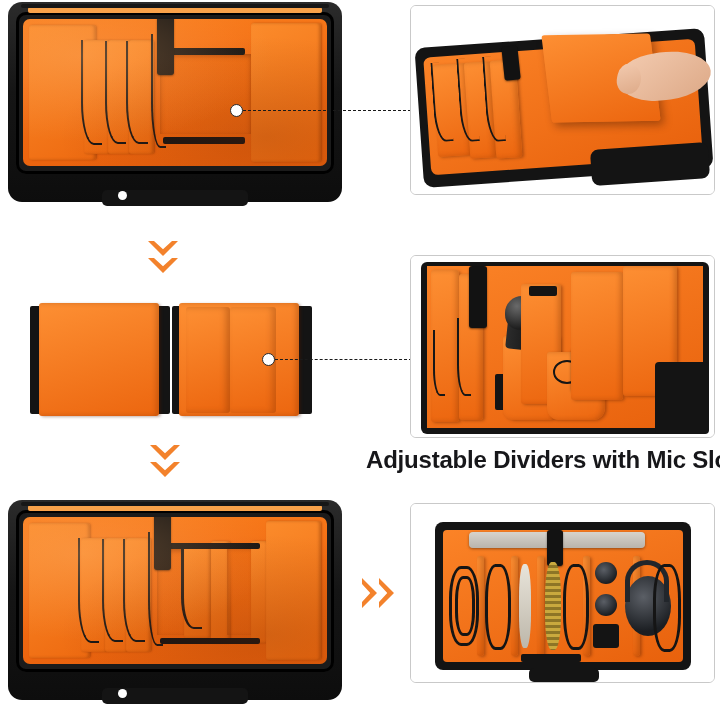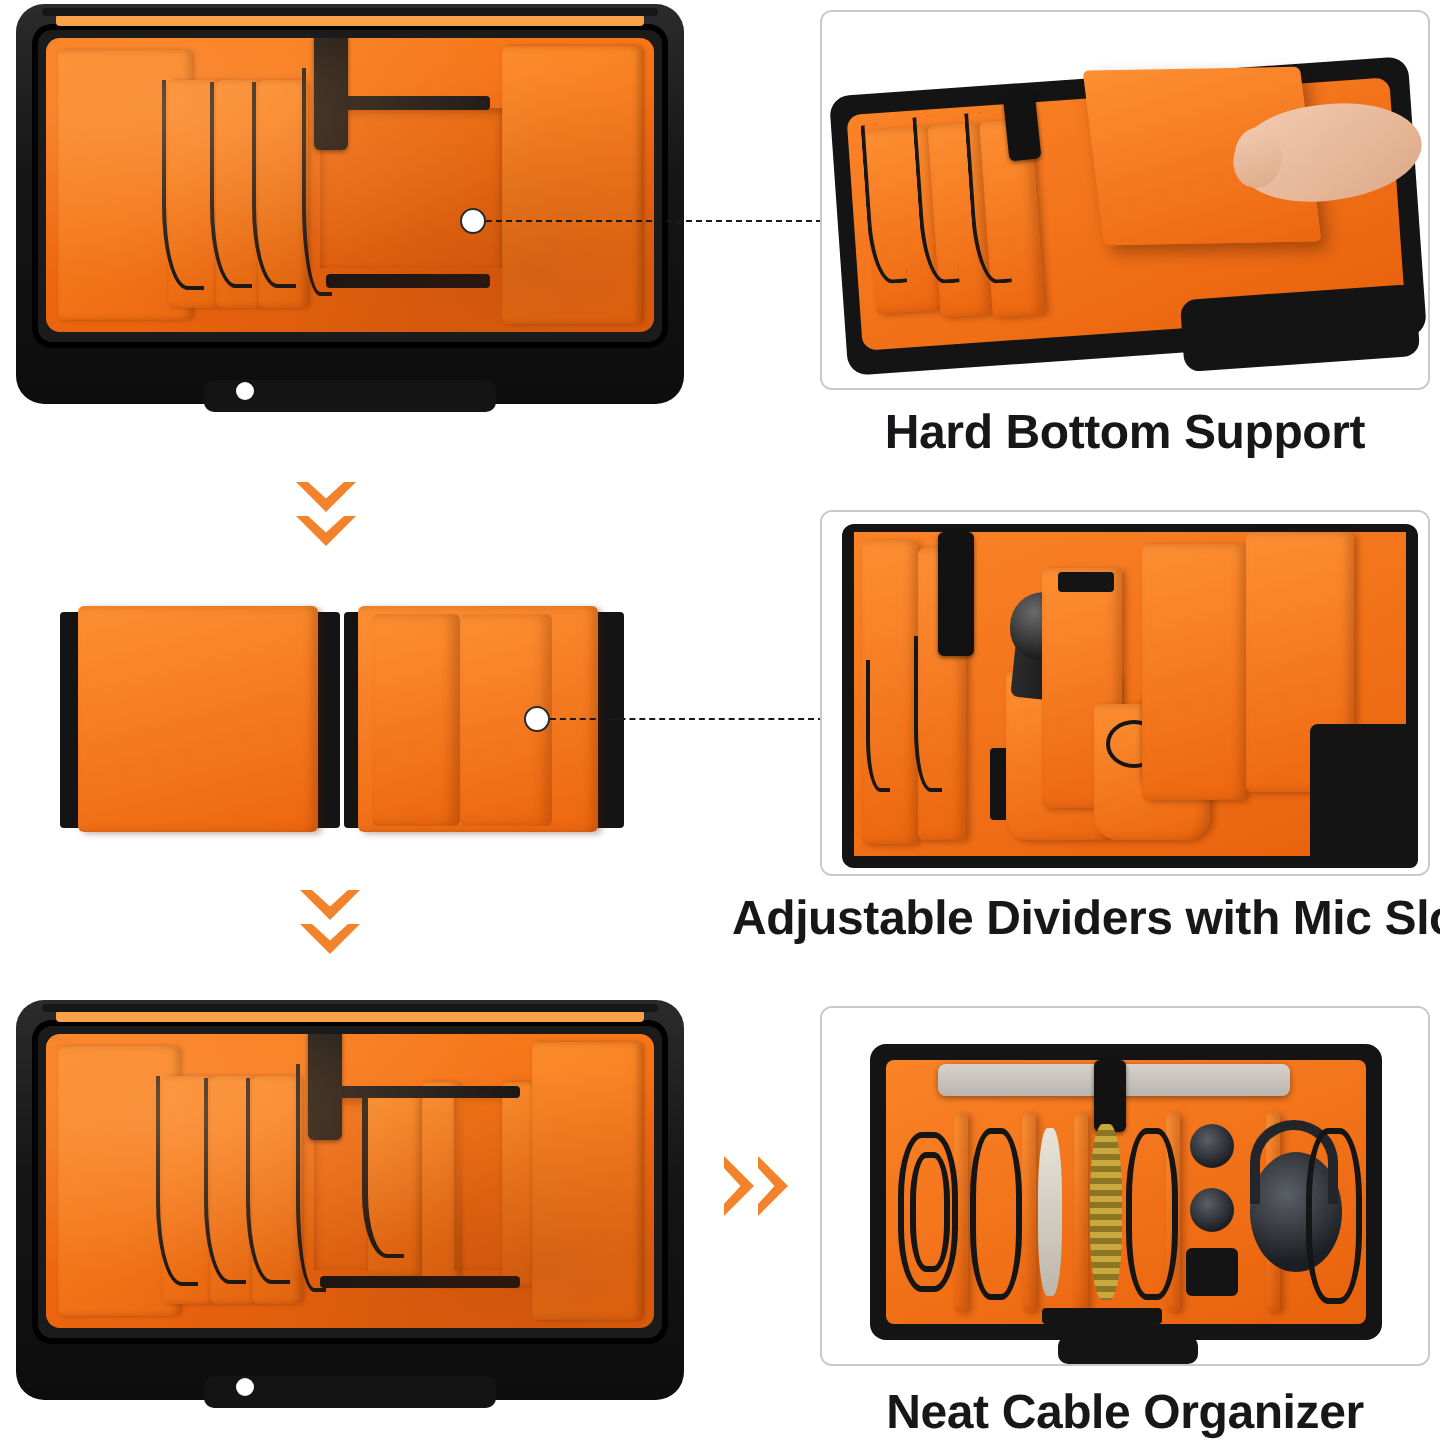--- a/index.html
+++ b/index.html
@@ -201,21 +201,20 @@
     <div class="curve" style="left:74px; top:50px; width:18px; height:86px; transform:rotate(-4deg);"></div>
     <div class="strap" style="left:92px; top:40px; width:16px; height:34px; transform:rotate(-6deg);"></div>
     <div class="strap" style="left:140px; top:34px; width:16px; height:30px; transform:rotate(-6deg);"></div>
 
     <div class="divider-board" style="left:136px; top:28px; width:108px; height:88px; transform:rotate(-7deg) skewY(6deg); box-shadow:3px 4px 8px rgba(60,20,0,.4);"></div>
 
     <div class="hand" style="left:208px; top:46px; width:92px; height:48px; transform:rotate(-8deg);"></div>
     <div class="hand" style="left:206px; top:58px; width:24px; height:30px; transform:rotate(12deg);"></div>
     <div class="tilt dark" style="left:180px; top:140px; width:118px; height:36px; border-radius:8px; transform:rotate(-4deg);"></div>
   </div>
-  <div class="caption" style="left:410px; top:203px; width:305px; font-size:24px;">Hard Bottom Support</div>
 
   <div class="chev-group chev-down" style="left:148px; top:241px; --ac:#f3822c;">
     <div class="chev-d"></div>
     <div class="chev-d" style="margin-top:2px;"></div>
   </div>
 
   <div class="photo" style="left:0px; top:285px; width:350px; height:135px;">
 
     <div style="position:absolute; left:30px; top:18px; width:140px; height:113px;">
       <div class="velcro" style="left:0; top:3px; width:11px; height:108px;"></div>
@@ -328,15 +327,14 @@
     <div class="headphone" style="left:184px; top:58px; width:22px; height:22px;"></div>
     <div class="headphone" style="left:184px; top:90px; width:22px; height:22px;"></div>
     <div class="tilt dark" style="left:182px; top:120px; width:26px; height:24px; border-radius:3px;"></div>
 
     <div class="headphone" style="left:214px; top:72px; width:46px; height:60px; border-radius:50%;"></div>
     <div class="tilt" style="left:214px; top:56px; width:44px; height:42px; border-radius:50% 50% 0 0; border:5px solid #22262b; border-bottom:none; background:transparent;"></div>
     <div class="cable-coil" style="left:242px; top:60px; width:28px; height:88px; border-radius:40%;"></div>
     <div class="velcro" style="left:110px; top:150px; width:60px; height:8px;"></div>
     <div class="handle" style="left:118px; bottom:0px; width:70px; height:14px;"></div>
   </div>
-  <div class="caption" style="left:410px; top:693px; width:305px; font-size:24px;">Neat Cable Organizer</div>
 
 </div>
 
 </body></html>

